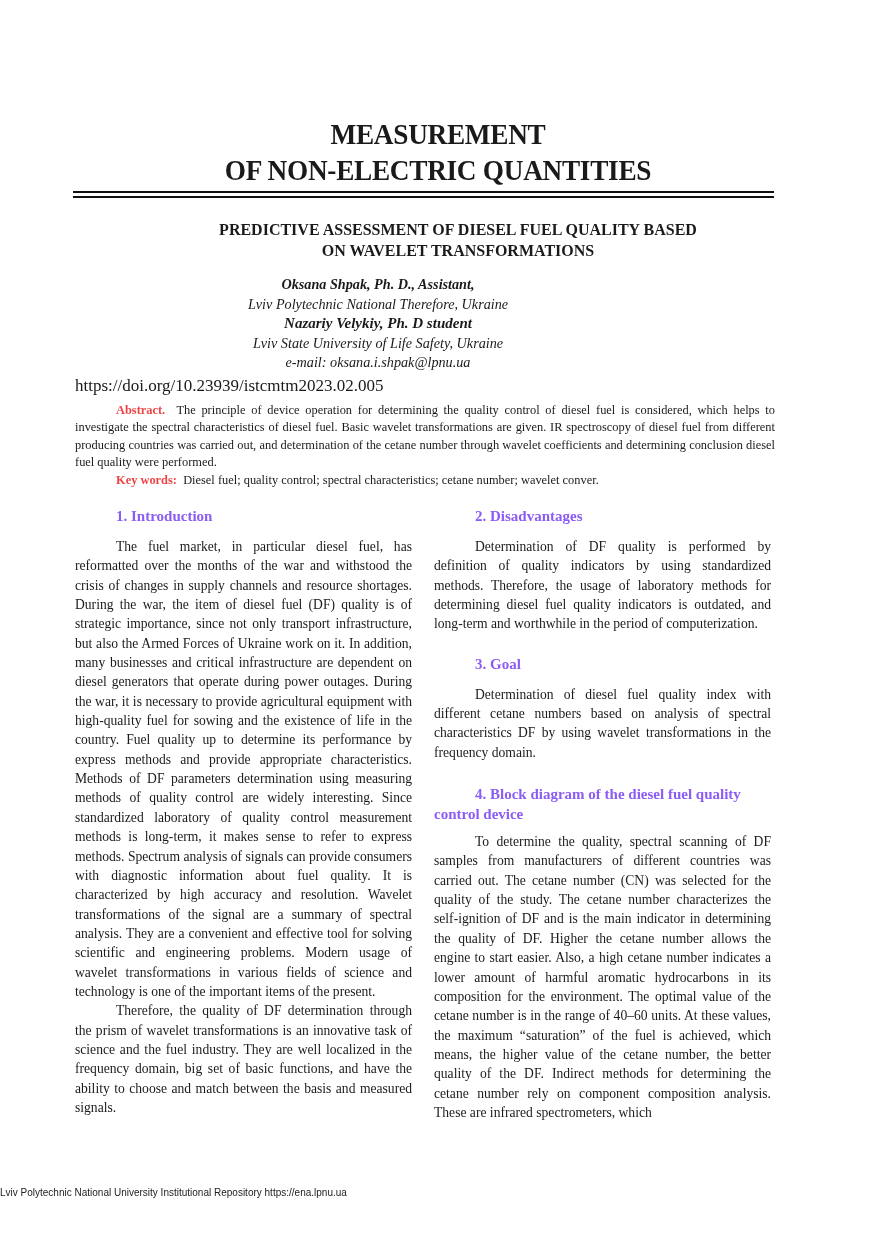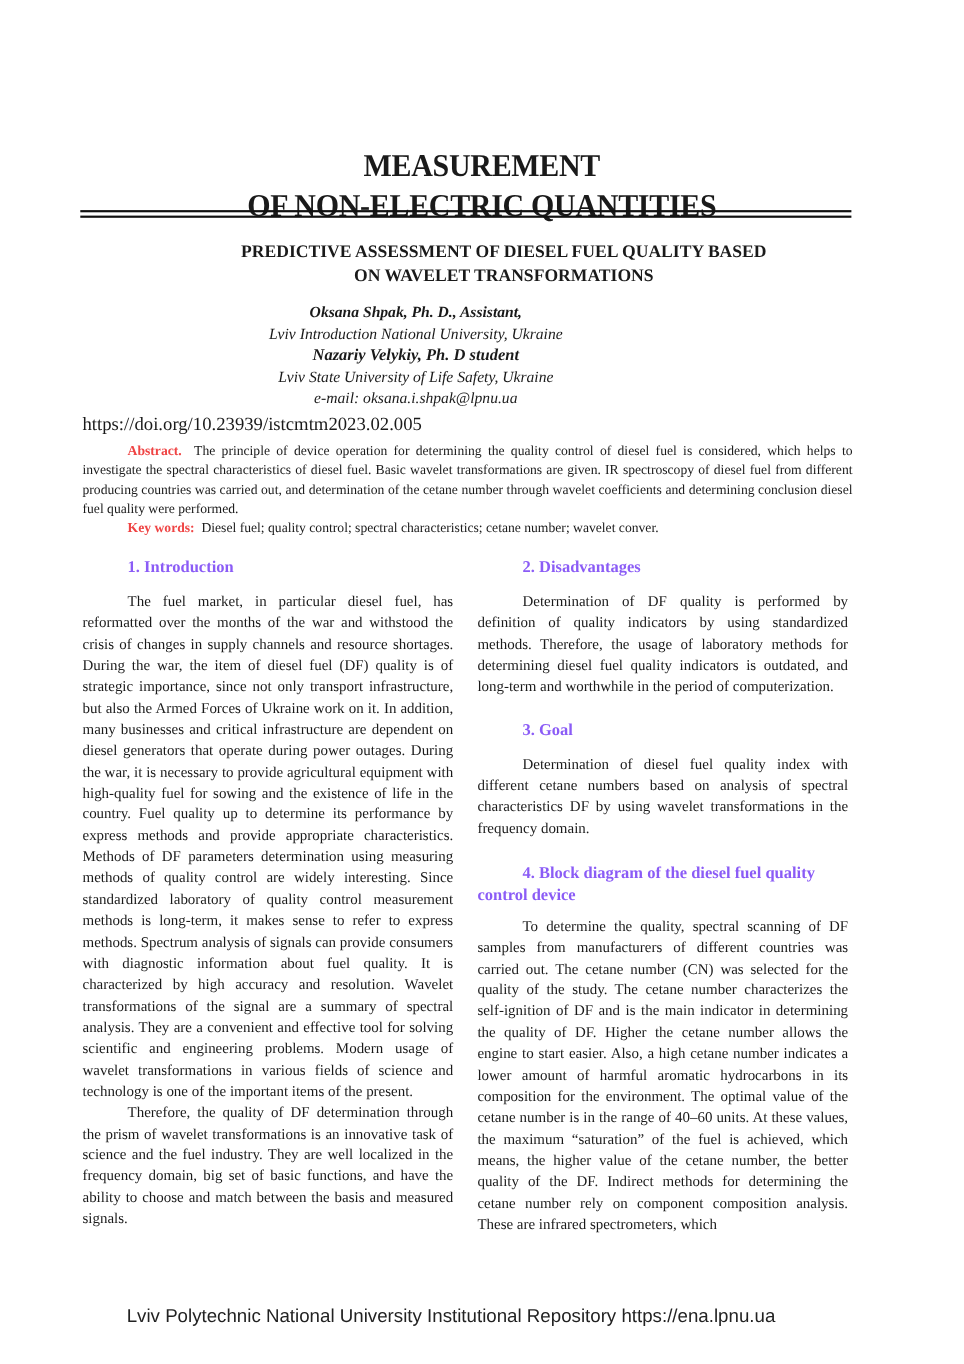--- a/index.html
+++ b/index.html
@@ -1,21 +1,21 @@
 <!DOCTYPE html>
 <html><head>
 <meta charset="utf-8">
 <style>
   html, body { margin: 0; padding: 0; background: #ffffff; }
   body { width: 876px; height: 1240px; position: relative; overflow: hidden;
          font-family: "Liberation Serif", "DejaVu Serif", serif; color: #1a1a1a; }
   .page { position: absolute; left: 0; top: 0; width: 876px; height: 1240px; }
 
   .section-title { position: absolute; left: 0; width: 876px; text-align: center;
-                   font-weight: bold; font-size: 29px; line-height: 36px; top: 116px; letter-spacing: -0.3px; margin-top: 17px; }
+                   font-weight: bold; font-size: 29px; line-height: 36px; top: 116px; letter-spacing: -0.3px; }
   .section-title div { transform: scaleX(0.94); }
   .double-rule { position: absolute; left: 73px; width: 701px; top: 191px; height: 7px; }
   .double-rule .r1 { position: absolute; left: 0; right: 0; top: 0; height: 2px; background: #111; }
   .double-rule .r2 { position: absolute; left: 0; right: 0; top: 5px; height: 2px; background: #111; }
 
   .paper-title { position: absolute; left: 0; width: 876px; top: 219px; text-align: center;
                  font-weight: bold; font-size: 16px; line-height: 21px; padding-left: 20px; }
 
   .authors { position: absolute; left: 0; width: 756px; top: 275px; text-align: center;
              font-size: 14.2px; line-height: 19.5px; }
@@ -33,22 +33,22 @@
   .col { position: absolute; width: 337px; font-size: 13.6px; line-height: 19.35px; text-align: justify; }
   .col.left { left: 75px; top: 506px; }
   .col.right { left: 434px; top: 506px; }
   .col h2 { margin: 0; font-size: 15px; color: #8b5cf6; font-weight: bold; padding-left: 41px;
             line-height: 20px; text-align: left; }
   .col h2.wrap { padding-left: 0; text-indent: 41px; }
   .col p { margin: 0; text-indent: 41px; }
   .gap-h { height: 11px; }
   .gap-sec { height: 20px; }
 
-  .footer { position: absolute; left: 0; width: 820px; top: 1187px; text-align: center;
-            font-family: "Liberation Sans", "DejaVu Sans", sans-serif; font-size: 17px; color: #222; }
+  .footer { position: absolute; left: 0; width: 820px; top: 1187px; text-align: left;
+            font-family: "Liberation Sans", "DejaVu Sans", sans-serif; font-size: 10px; color: #222; }
 </style>
 </head>
 <body>
 
 <div class="page">
 
   <div class="section-title">
     <div>MEASUREMENT</div>
     <div>OF NON-ELECTRIC QUANTITIES</div>
   </div>
@@ -58,21 +58,21 @@
     <div class="r2"></div>
   </div>
 
   <div class="paper-title">
     <div>PREDICTIVE ASSESSMENT OF DIESEL FUEL QUALITY BASED</div>
     <div>ON WAVELET TRANSFORMATIONS</div>
   </div>
 
   <div class="authors">
     <div class="name">Oksana Shpak, Ph. D., Assistant,</div>
-    <div class="aff">Lviv Introduction National University, Ukraine</div>
+    <div class="aff">Lviv Polytechnic National Therefore, Ukraine</div>
     <div class="name big">Nazariy Velykiy, Ph. D student</div>
     <div class="aff">Lviv State University of Life Safety, Ukraine</div>
     <div class="aff">e-mail: oksana.i.shpak@lpnu.ua</div>
   </div>
 
   <div class="doi">https://doi.org/10.23939/istcmtm2023.02.005</div>
 
   <div class="abstract">
     <p><span class="lbl">Abstract.</span>&nbsp; <span>The principle of device operation for determining the quality control of diesel fuel is considered, which helps to investigate the spectral characteristics of diesel fuel. Basic wavelet transformations are given. IR spectroscopy of diesel fuel from different producing countries was carried out, and determination of the cetane number through wavelet coefficients and determining conclusion diesel fuel quality were performed.</span></p>
     <p><span class="lbl">Key words:</span>&nbsp; <span>Diesel fuel; quality control; spectral characteristics; cetane number; wavelet conver.</span></p>

